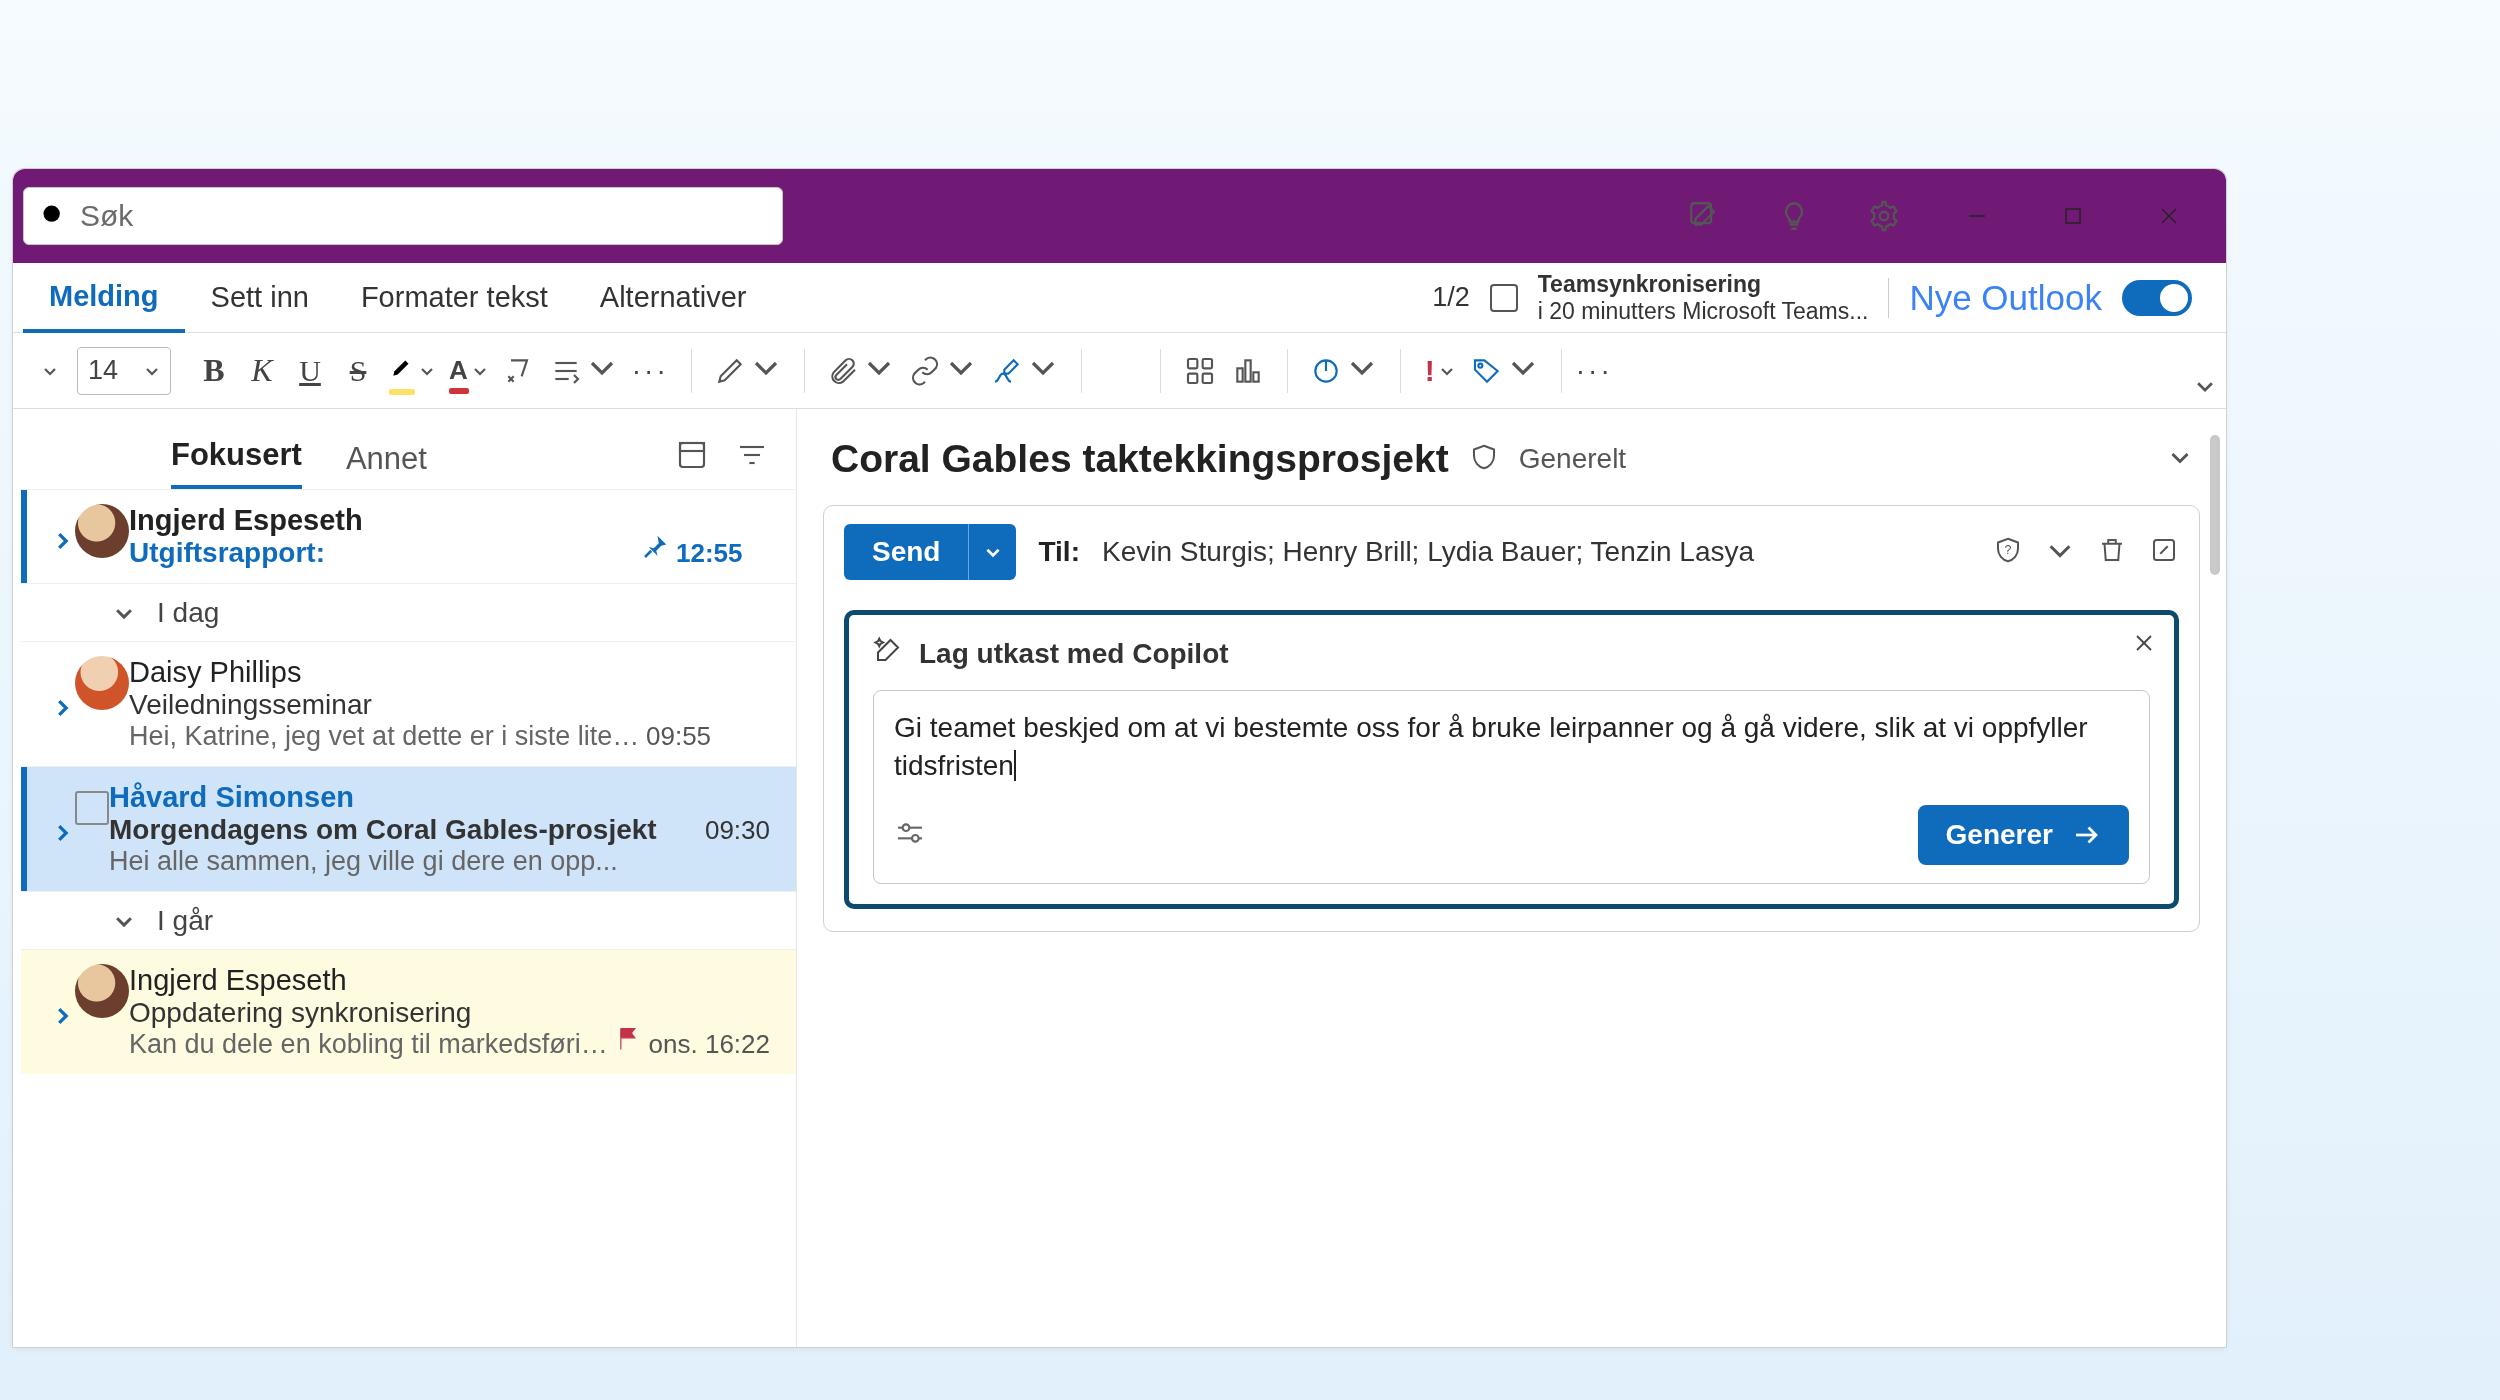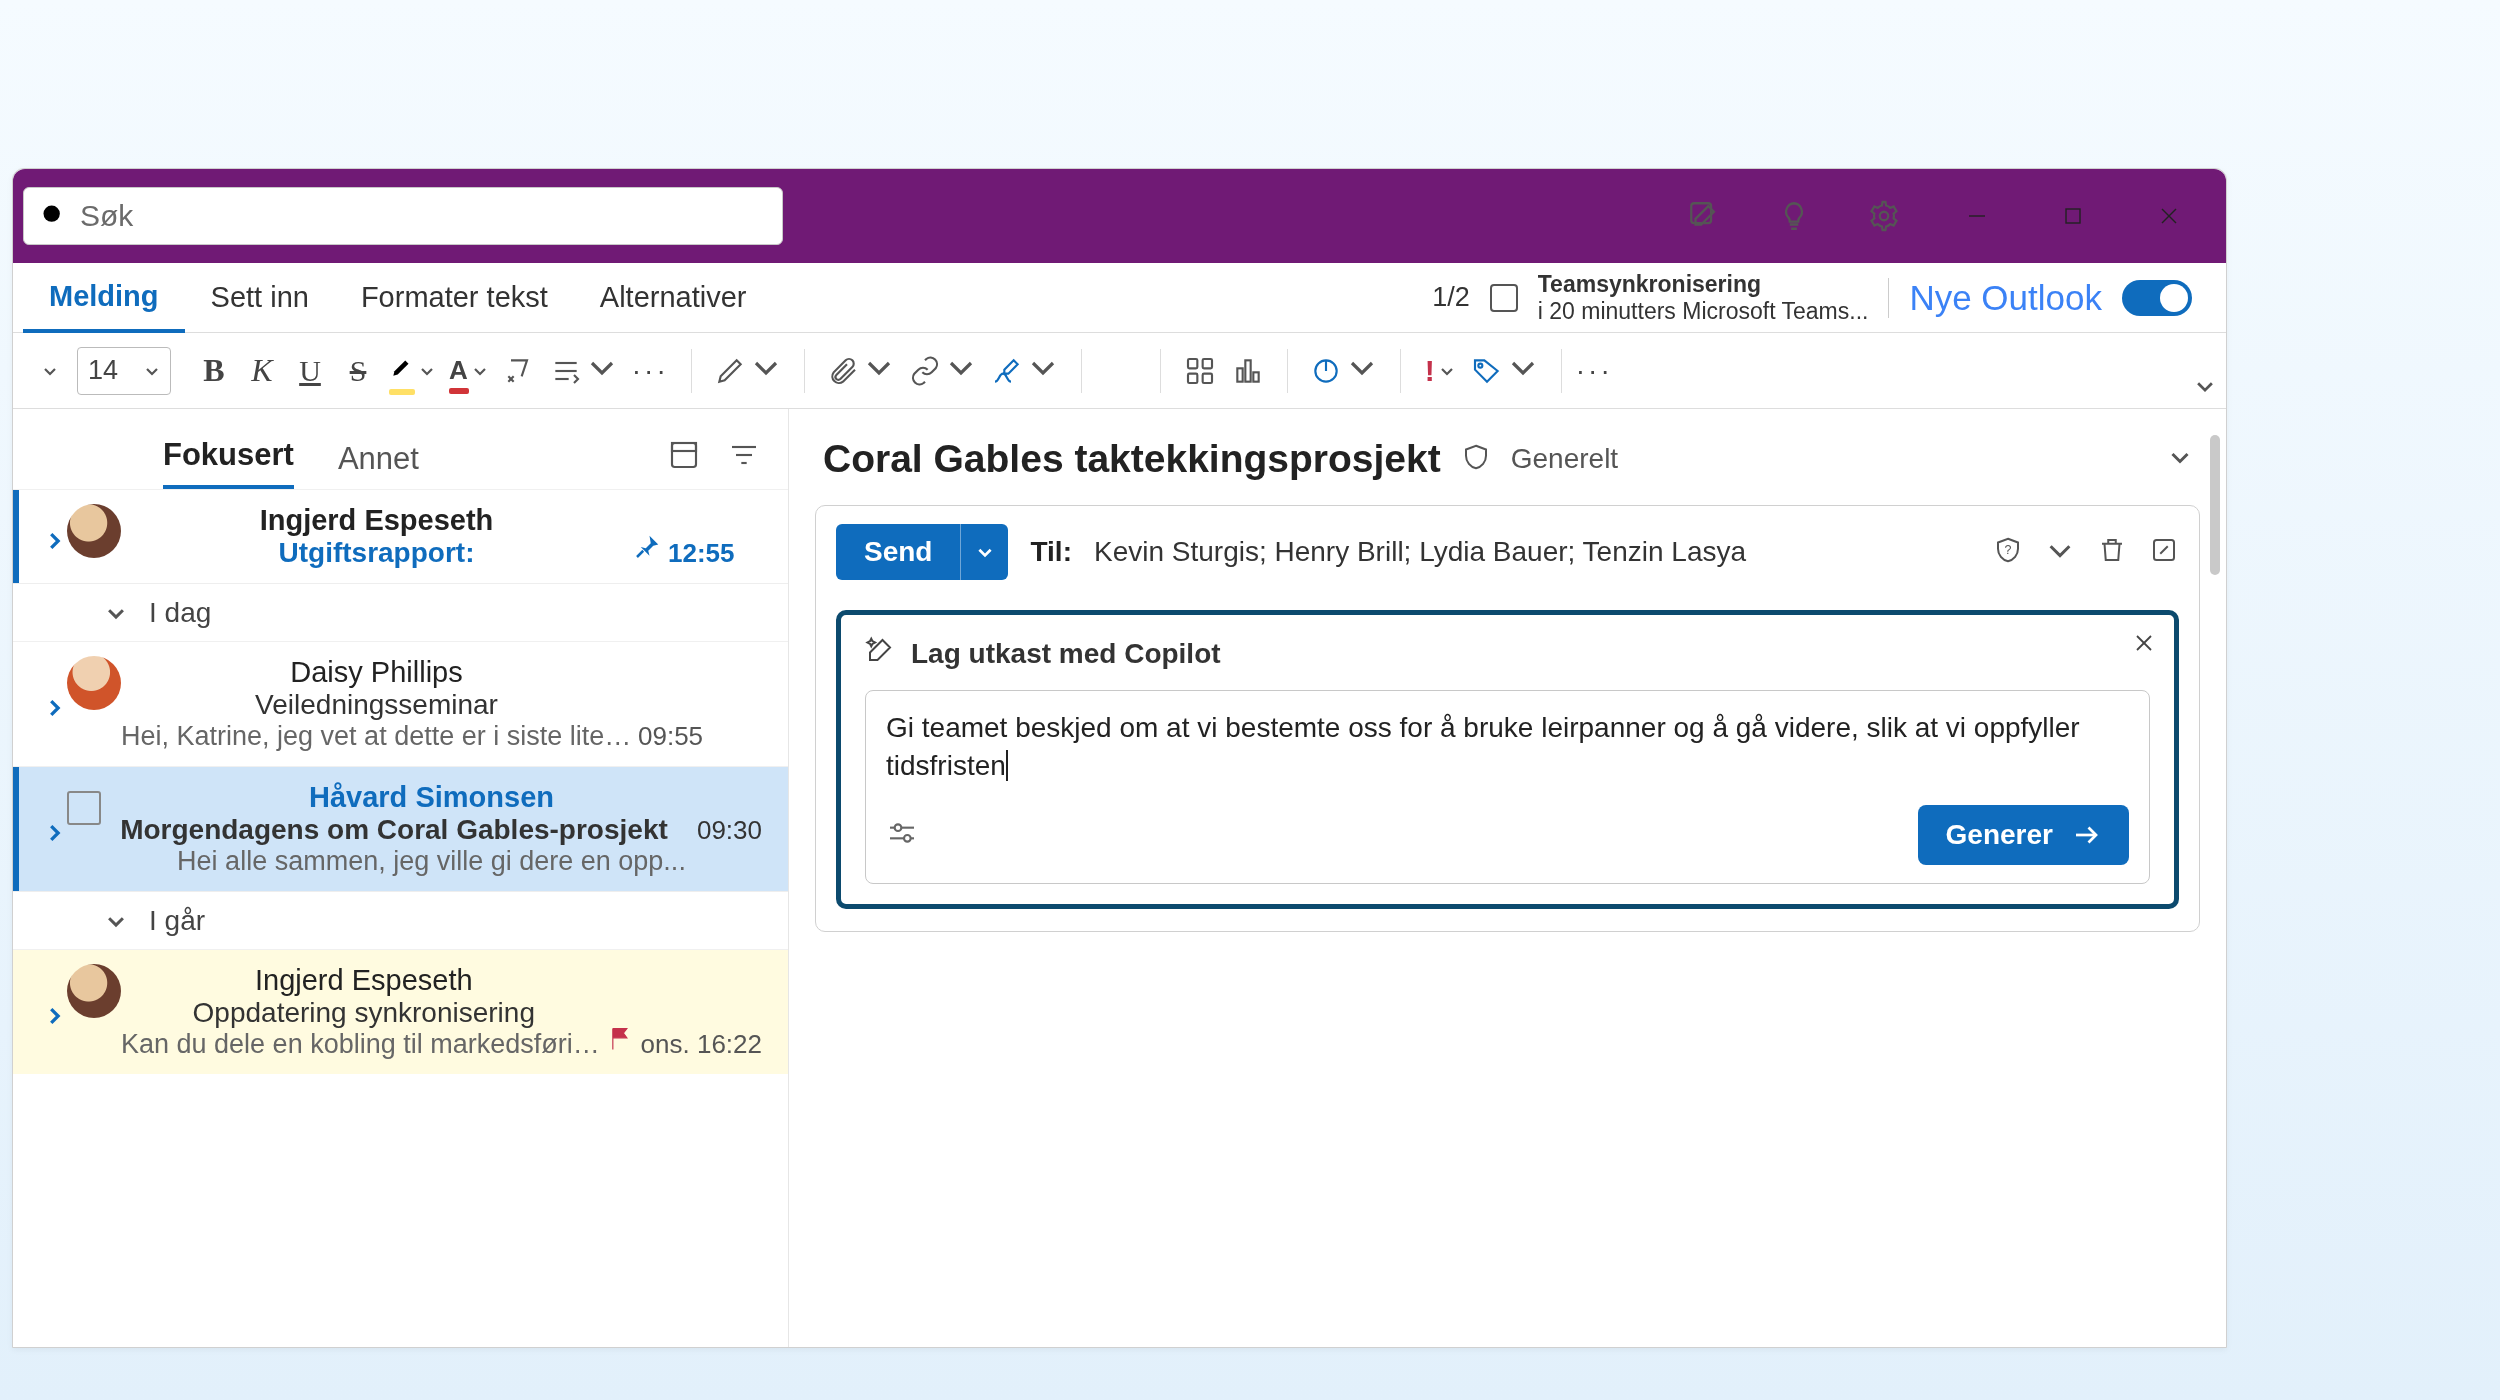--- a/index.html
+++ b/index.html
@@ -39,31 +39,31 @@
 .fmt-I { font-family: Georgia, serif; font-style: italic; font-size: 32px; }
 .fmt-U { font-family: Georgia, serif; text-decoration: underline; font-size: 30px; }
 .fmt-S { font-family: Georgia, serif; text-decoration: line-through; font-size: 30px; }
 .tb-icon svg { width: 32px; height: 32px; stroke: #555; fill: none; stroke-width: 1.6; }
 .clr-swatch { width: 28px; height: 6px; border-radius: 2px; margin-top: 22px; }
 .tb-dots { font-size: 28px; letter-spacing: 3px; }
 .expand-chev { position: absolute; right: 10px; bottom: 4px; }
 
 .content { display: flex; height: calc(100% - 240px); }
 
-.msglist { width: 776px; border-right: 1px solid #e6e6e6; overflow: hidden; }
+.msglist { width: 776px; border-right: 1px solid #e6e6e6; overflow: hidden; margin-left: 8px; }
 .msglist-head { display: flex; align-items: flex-end; height: 80px; padding: 0 22px 0 150px; gap: 44px; position: relative; }
 .tabh { font-size: 31px; color: #555; padding-bottom: 12px; cursor: pointer; }
 .tabh.active { color: #222; font-weight: 600; border-bottom: 4px solid #0f6cbd; }
 .msglist-head .hicons { position: absolute; right: 28px; bottom: 14px; display: flex; gap: 28px; }
 .msglist-head .hicons svg { width: 32px; height: 32px; stroke: #555; fill: none; stroke-width: 1.6; }
 
 .section-hdr { display: flex; align-items: center; gap: 22px; padding: 0 0 0 92px; height: 58px; font-size: 28px; color: #444; border-top: 1px solid #eee; }
 .section-hdr svg { width: 22px; height: 22px; stroke: #555; fill: none; stroke-width: 2.2; }
 
-.row { display: flex; padding: 14px 26px 14px 28px; border-top: 1px solid #f0f0f0; position: relative; text-align: center; }
+.row { display: flex; padding: 14px 26px 14px 28px; border-top: 1px solid #f0f0f0; position: relative; }
 .row .strip { position: absolute; left: 0; top: 0; bottom: 0; width: 6px; }
 .row.unread .strip { background: #0f6cbd; }
 .row.selected { background: #cfe4f8; }
 .row.selected .strip { background: #0f6cbd; }
 .row.flagged { background: #fffbe0; }
 .expander { width: 26px; display: flex; align-items: center; justify-content: center; padding-top: 8px; }
 .expander svg { width: 22px; height: 22px; stroke: #0f6cbd; fill: none; stroke-width: 2.4; }
 .avatar { width: 54px; height: 54px; border-radius: 50%; background: #c080c0; flex-shrink: 0; background-size: cover; }
 .avatar.img1 { background: radial-gradient(circle at 40% 35%, #e8c79e 0 38%, #6b3e2e 40% 100%); }
 .avatar.img2 { background: radial-gradient(circle at 45% 30%, #f0d0b0 0 38%, #d0542a 40% 100%); }

